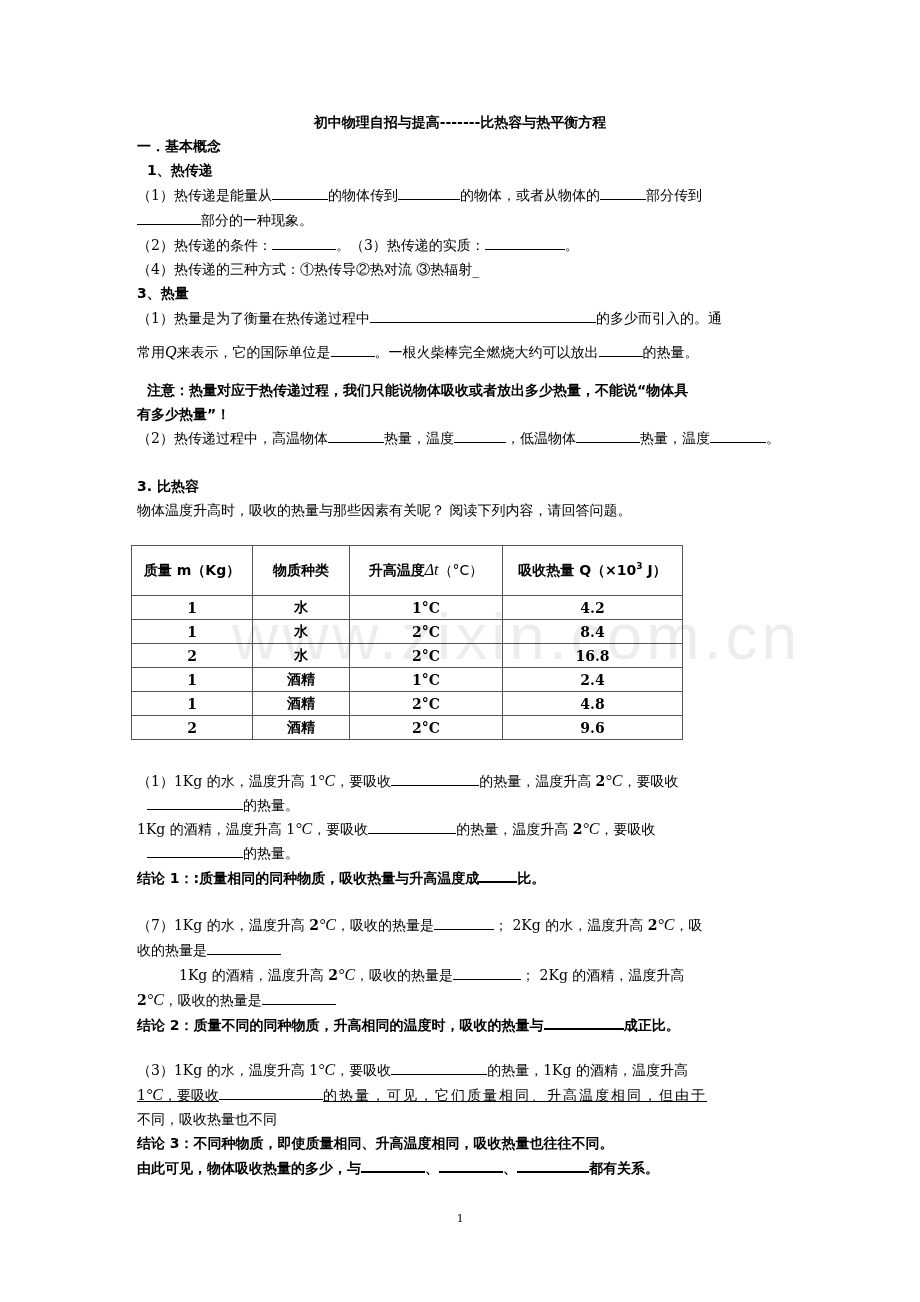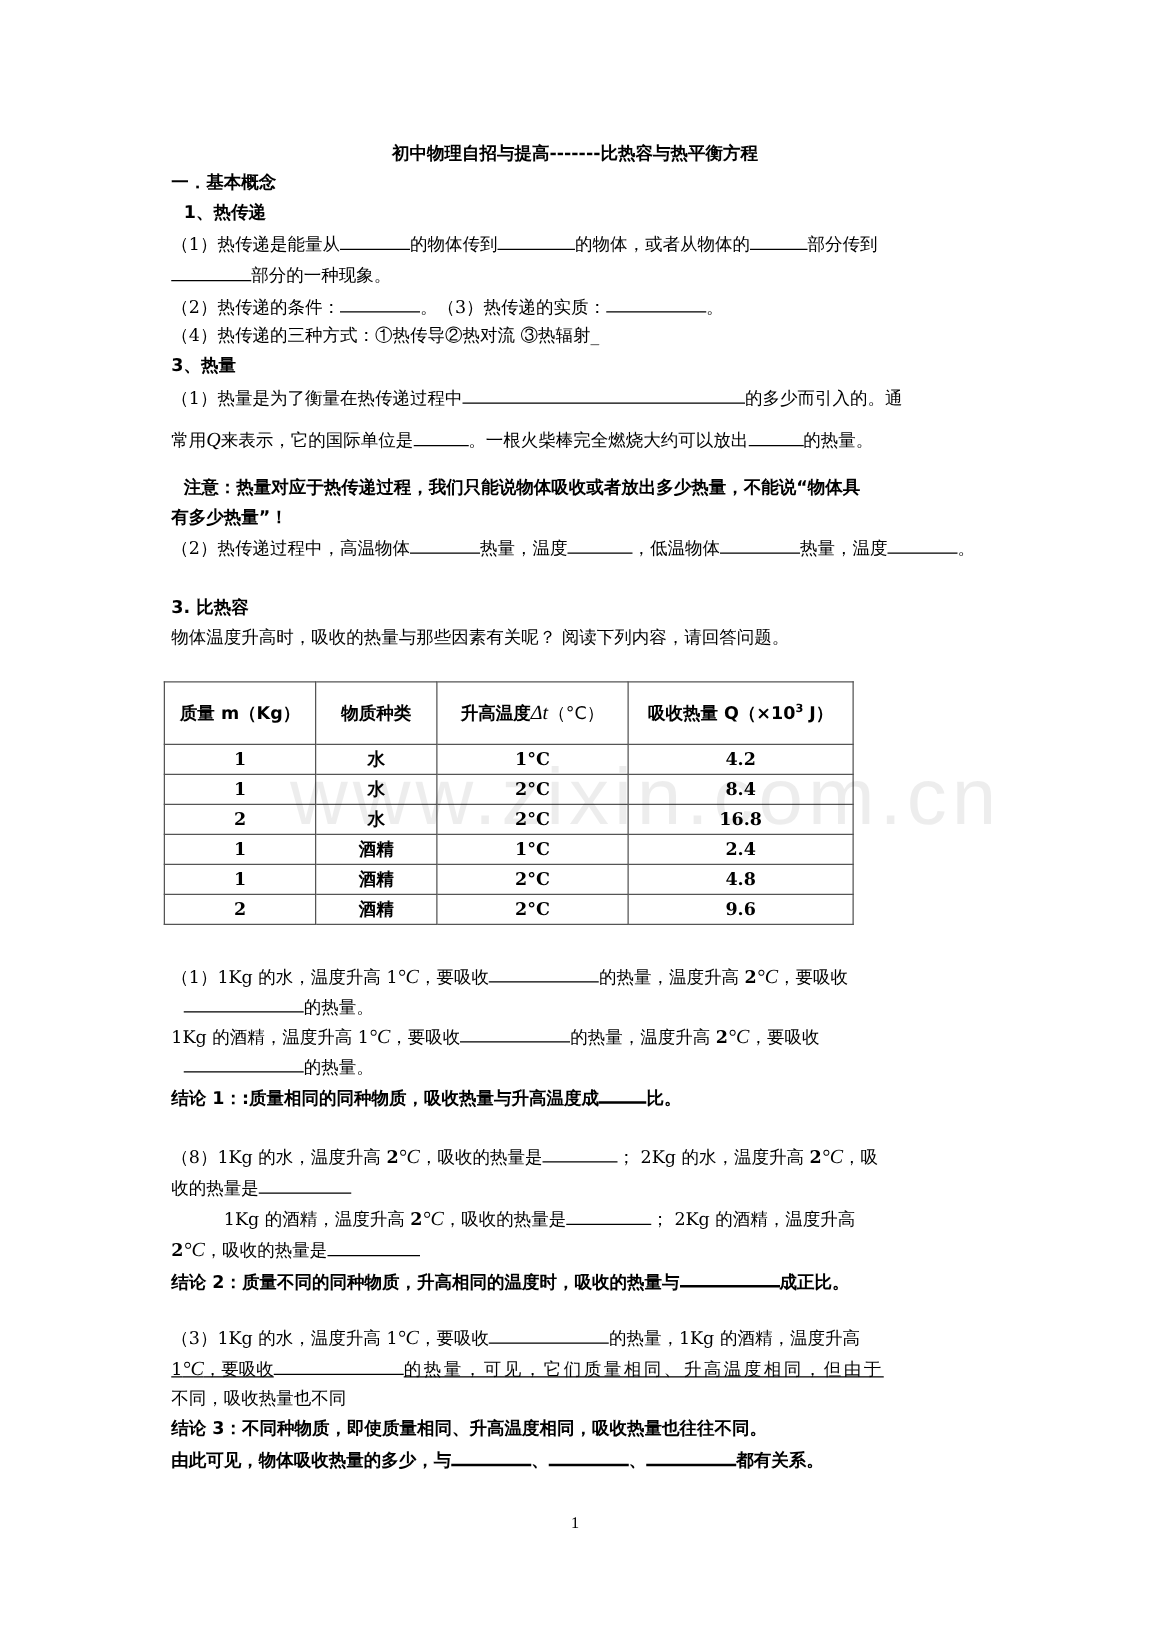--- a/index.html
+++ b/index.html
@@ -121,21 +121,21 @@
     <span>1Kg 的酒精，温度升高 1</span><span class="math">°C</span><span>，要吸收</span><span class="blank" style="width:88px"></span><span>的热量，温度升高 </span><b>2</b><span class="math">°C</span><span>，要吸收</span>
   </div>
   <div class="line" style="top:843px; left:147px;">
     <span class="blank" style="width:96px"></span><span>的热量。</span>
   </div>
   <div class="line bold" style="top:867px;text-align:right;">
     <span>结论 1：:质量相同的同种物质，吸收热量与升高温度成</span><span class="blank thick" style="width:38px"></span><span>比。</span>
   </div>
 
   <div class="line" style="top:915px;">
-    <span>（8）1Kg 的水，温度升高 </span><b>2</b><span class="math">°C</span><span>，吸收的热量是</span><span class="blank" style="width:60px"></span><span>；  2Kg 的水，温度升高 </span><b>2</b><span class="math">°C</span><span>，吸</span>
+    <span>（7）1Kg 的水，温度升高 </span><b>2</b><span class="math">°C</span><span>，吸收的热量是</span><span class="blank" style="width:60px"></span><span>；  2Kg 的水，温度升高 </span><b>2</b><span class="math">°C</span><span>，吸</span>
   </div>
   <div class="line" style="top:940px;">
     <span>收的热量是</span><span class="blank" style="width:74px"></span>
   </div>
   <div class="line" style="top:965px; left:179px;">
     <span>1Kg 的酒精，温度升高 </span><b>2</b><span class="math">°C</span><span>，吸收的热量是</span><span class="blank" style="width:68px"></span><span>；  2Kg 的酒精，温度升高</span>
   </div>
   <div class="line" style="top:990px;">
     <b>2</b><span class="math">°C</span><span>，吸收的热量是</span><span class="blank" style="width:74px"></span>
   </div>

